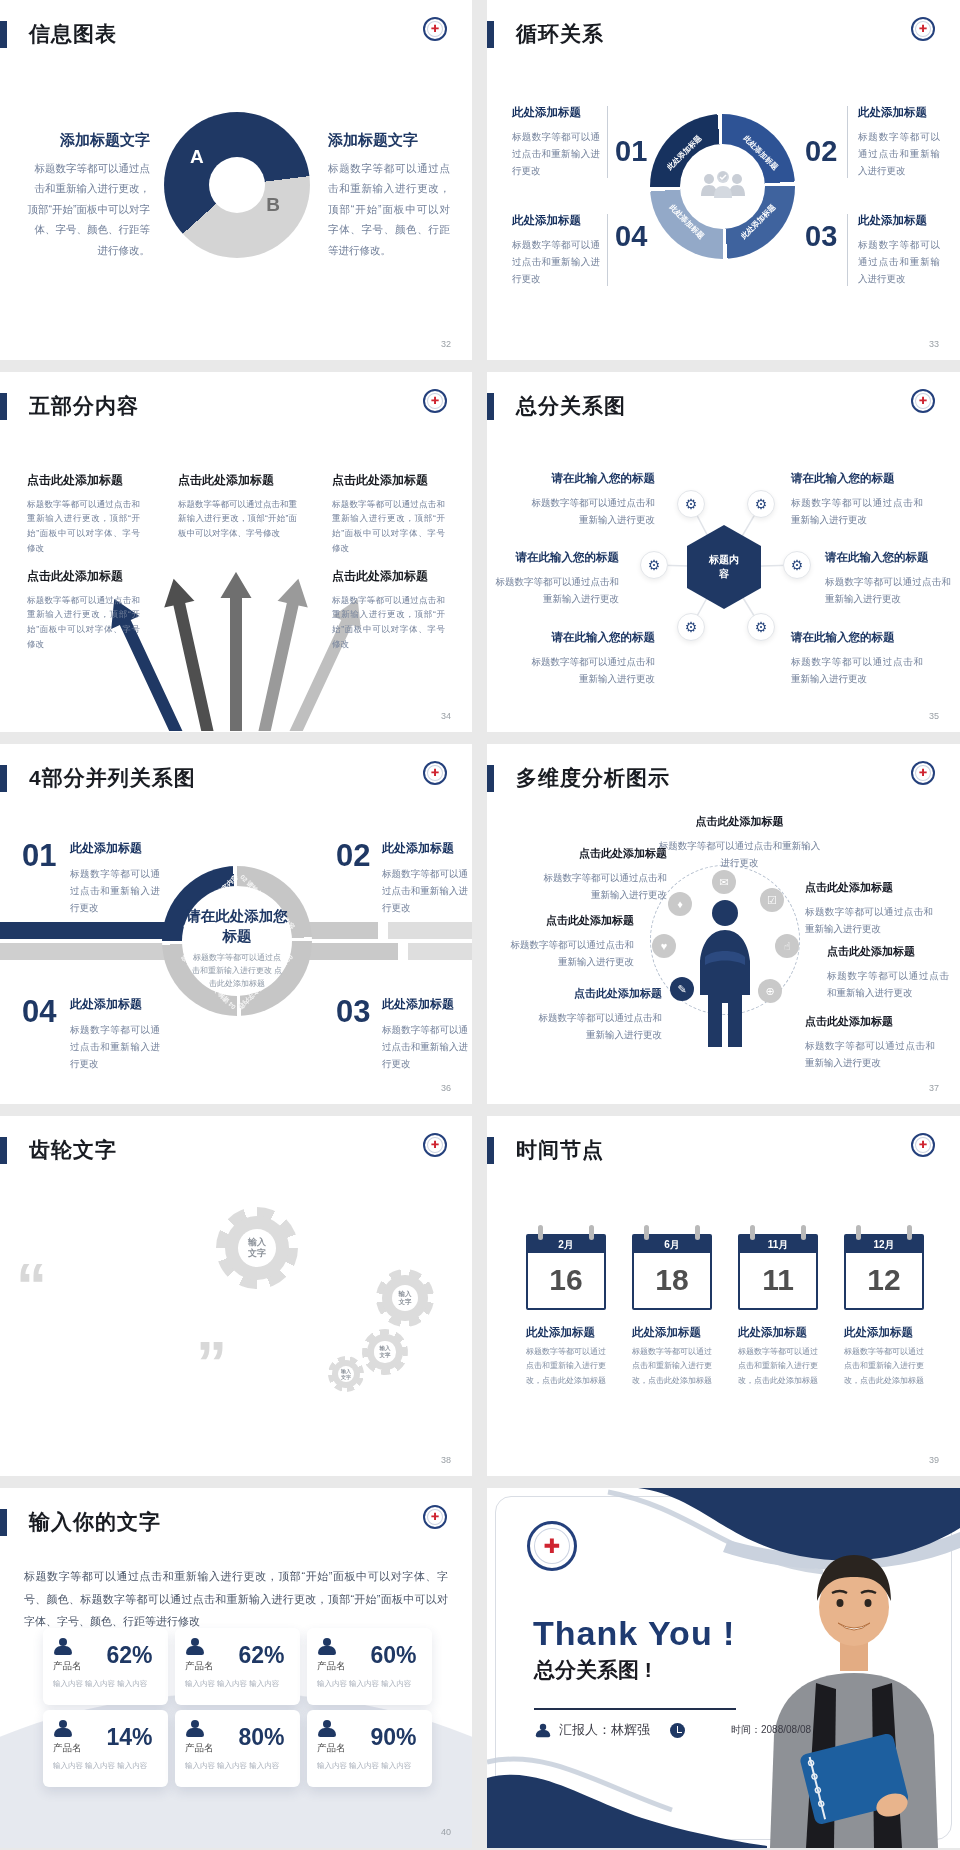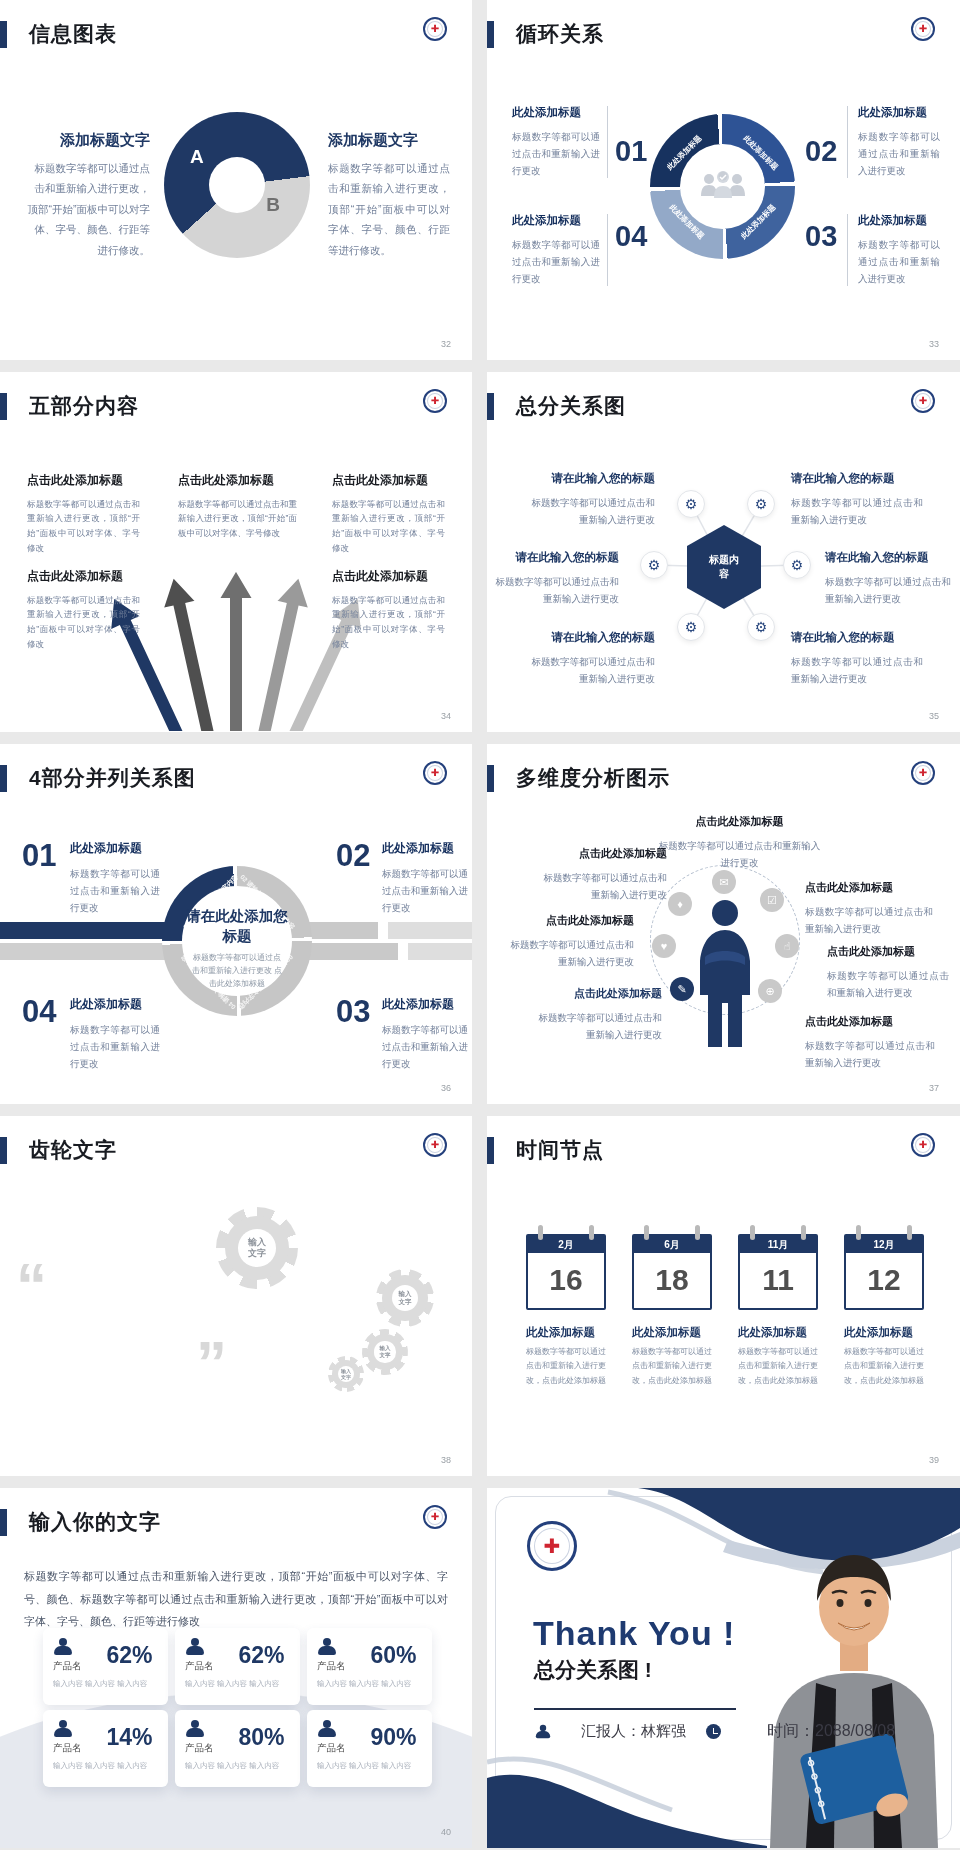--- a/index.html
+++ b/index.html
@@ -549,19 +549,19 @@
       <ellipse cx="138" cy="262" rx="16" ry="11" fill="#e8b48c" transform="rotate(-18 138 262)"></ellipse>
     </svg>
     <div class="logo41">
         <span class="cross">✚</span>
       </div>
     <div class="a" style="left:46px;top:126px;font-size:34px;font-weight:800;color:#1e3a70;letter-spacing:1px;">Thank You !</div>
     <div class="a" style="left:47px;top:168px;font-size:21px;font-weight:800;color:#1b1b22;">总分关系图 !</div>
     <div class="a" style="left:47px;top:220px;width:202px;height:2px;background:#22304d;"></div>
     <div class="a" style="left:46px;top:233px;display:flex;align-items:center;gap:6px;">
       <span class="pico" style="transform:scale(.8);"></span>
-      <span style="font-size:15px;color:#3a3a44;margin-left:22px;">汇报人：林辉强</span>
+      <span style="font-size:13px;color:#3a3a44;">汇报人：林辉强</span>
       <span class="clockico" style="margin-left:14px;"></span>
-      <span style="font-size:16px;color:#3a3a44;padding-left:40px;">时间：2088/08/08</span>
+      <span style="font-size:10px;color:#3a3a44;padding-left:40px;">时间：2088/08/08</span>
     </div>
   </div>
 
 </div>
 
 </body></html>

